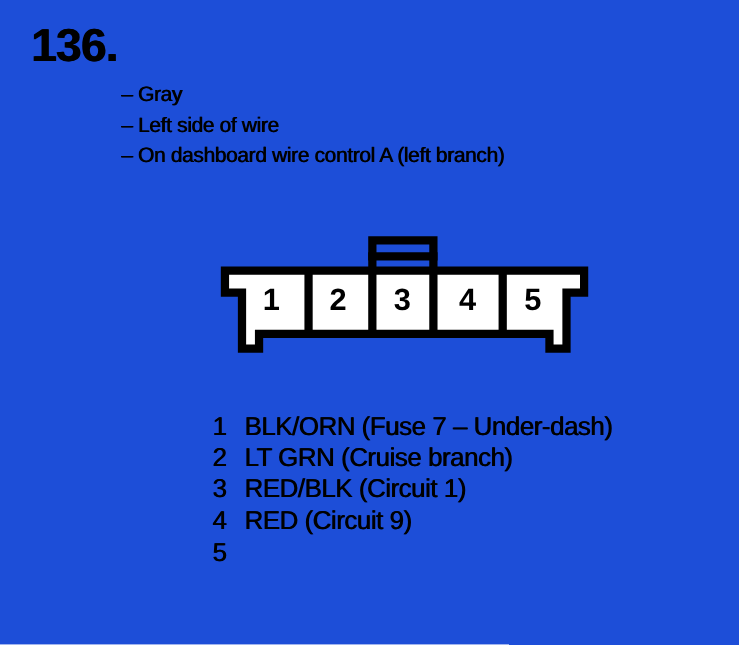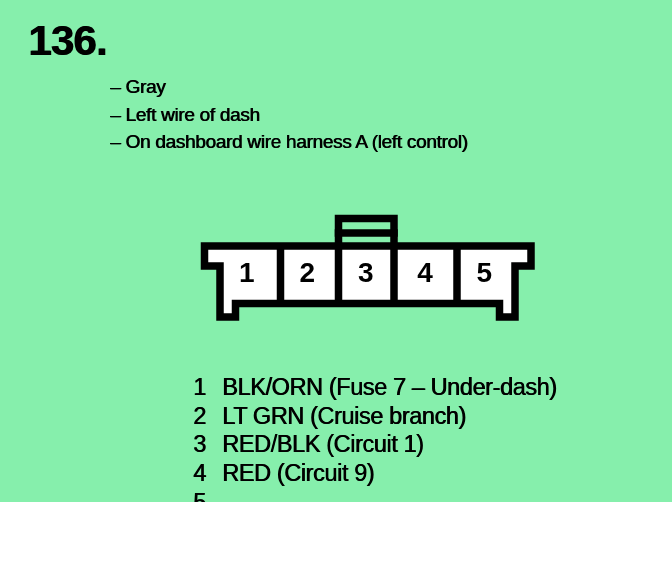--- a/index.html
+++ b/index.html
@@ -3,22 +3,22 @@
 <meta charset="utf-8">
 <style>
   html, body {
     margin: 0;
     padding: 0;
     background: #ffffff;
   }
   .page {
     position: relative;
     width: 672px;
-    height: 502px;
-    background: #86efac;
+    height: 586px;
+    background: #1d4ed8;
     color: #000000;
     font-family: "Liberation Sans", sans-serif;
     overflow: hidden;
   }
   
   .header {
     position: absolute;
     left: 28px;
     top: 20px;
     display: flex;
@@ -91,22 +91,22 @@
 <body>
 
 <div class="page">
 
   <div class="header">
     <span>136.</span>
   </div>
 
   <div class="notes">
     <div>– Gray</div>
-    <div>– Left wire of dash</div>
-    <div>– On dashboard wire harness A (left control)</div>
+    <div>– Left side of wire</div>
+    <div>– On dashboard wire control A (left branch)</div>
   </div>
 
   <svg class="connector-svg" viewBox="0 0 672 586">
 
     <path class="ol" d="M 204.5 246 L 531 246 L 531 266 L 515 266 L 515 317 L 499.5 317 L 499.5 303.5
              L 235.5 303.5 L 235.5 317 L 220 317 L 220 266 L 204.5 266 Z"></path>
 
     <path class="ln" d="M 338.5 303.5 L 338.5 218.5 L 394 218.5 L 394 303.5"></path>
     <line class="ln" x1="334.75" y1="233" x2="397.75" y2="233"></line>
 

